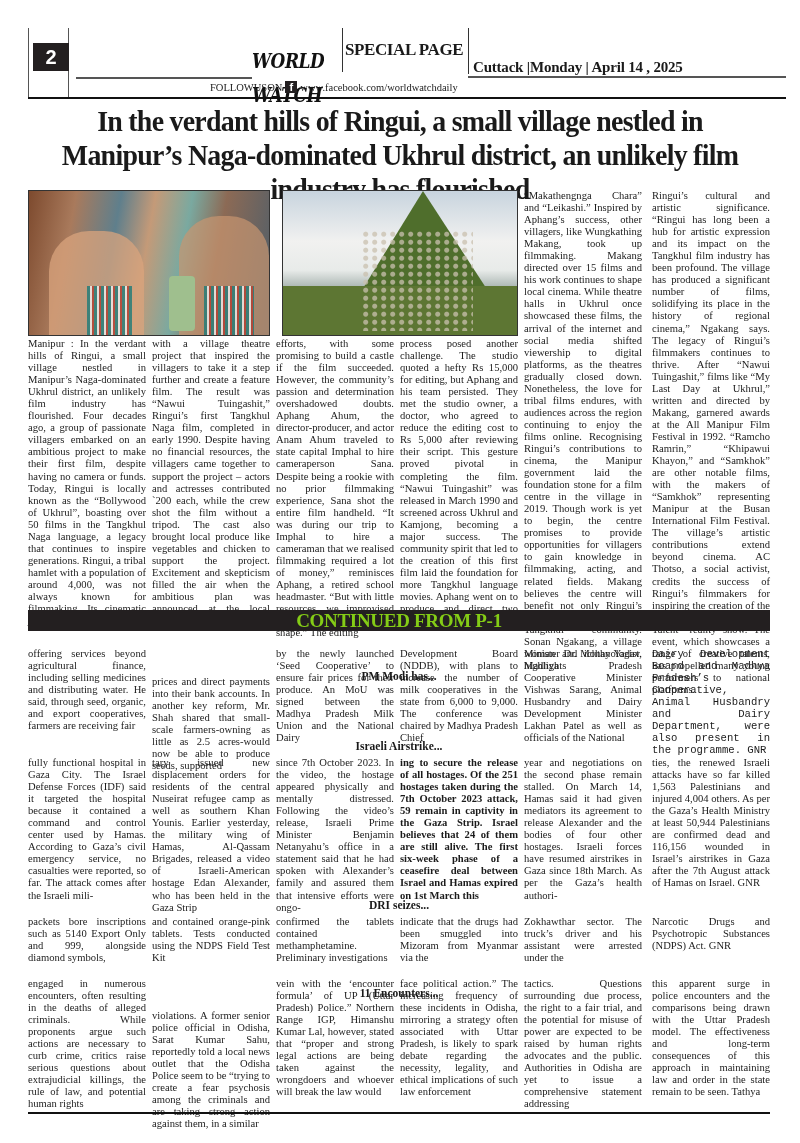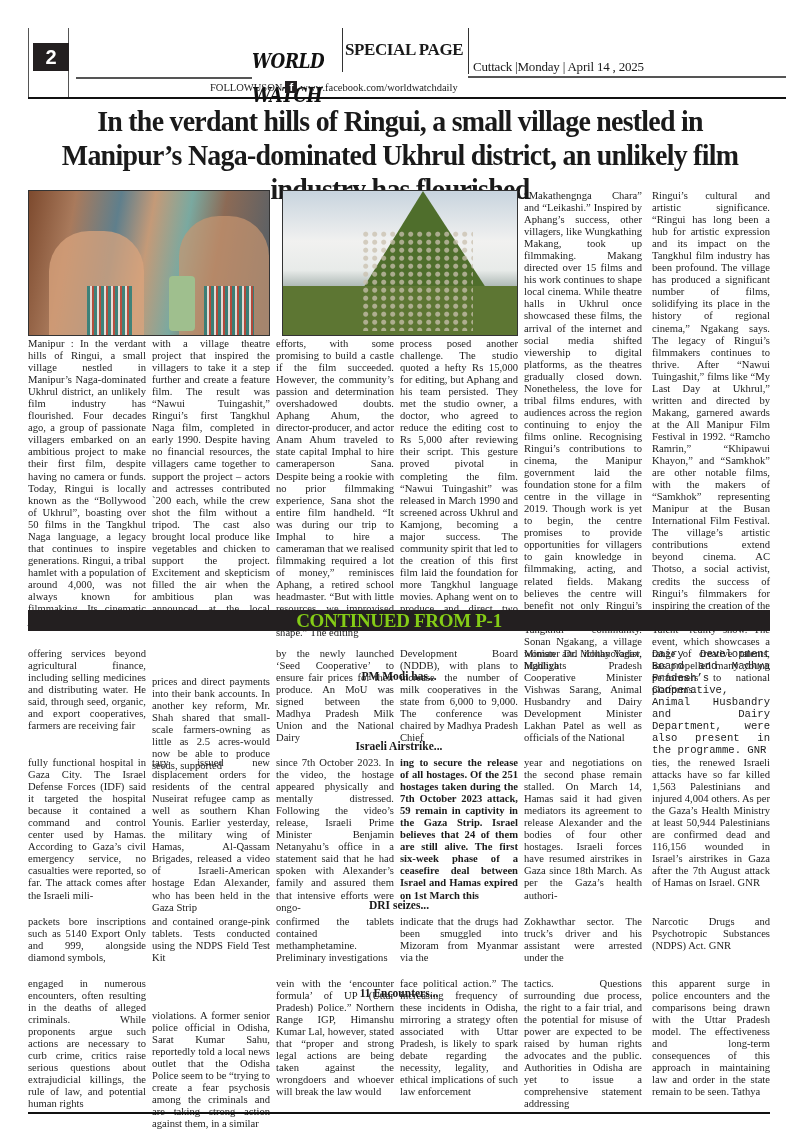--- a/index.html
+++ b/index.html
@@ -10,21 +10,21 @@
   .masthead { position: absolute; left: 28px; top: 28px; width: 758px; height: 72px; }
   .mast-vline-left { position: absolute; left: 0; top: 0; width: 1px; height: 70px; background: #555; }
   .mast-vline-2 { position: absolute; left: 40px; top: 0; width: 1px; height: 70px; background: #555; }
   .page-num { position: absolute; left: 5px; top: 15px; width: 36px; height: 28px; background: #231f20; color: #fff;
     font-family: "Liberation Sans", sans-serif; font-weight: bold; font-size: 20px; text-align: center; line-height: 28px; }
   .logo { position: absolute; left: 224px; top: 18px; width: 118px; height: 30px; font-family: "DejaVu Serif", serif;
     font-weight: bold; font-style: italic; font-size: 17px; letter-spacing: -0.5px; color: #111; line-height: 30px; transform: scaleY(1.15); }
   .mast-vline-3 { position: absolute; left: 314px; top: 0; width: 1px; height: 44px; background: #333; }
   .special { position: absolute; left: 317px; top: 12px; font-family: "Liberation Serif", serif; font-weight: bold; font-size: 17px; letter-spacing: -0.4px; }
   .mast-vline-4 { position: absolute; left: 440px; top: 0; width: 1px; height: 46px; background: #333; }
-  .dateline { position: absolute; left: 445px; top: 31px; font-size: 13px; font-weight: normal; letter-spacing: -0.2px; }
+  .dateline { position: absolute; left: 445px; top: 31px; font-size: 15px; font-weight: bold; letter-spacing: -0.2px; }
   .mast-hline-a { position: absolute; left: 48px; top: 49px; width: 176px; height: 1.5px; background: #555; }
   .mast-hline-b { position: absolute; left: 440px; top: 48px; width: 318px; height: 1.5px; background: #555; }
   .follow { position: absolute; left: 182px; top: 53px; font-size: 10.5px; display: flex; align-items: center; gap: 3px; }
   .fb-icon { display: inline-block; width: 12px; height: 12px; background: #231f20; color: #fff; font-family: "Liberation Sans", sans-serif;
     font-weight: bold; font-size: 11px; line-height: 13px; text-align: center; }
   .mast-bottom { position: absolute; left: 0; top: 69px; width: 758px; height: 2px; background: #111; }
 
   
   .headline { position: absolute; left: 30px; top: 104px; width: 740px; text-align: center; font-family: "Liberation Serif", serif;
     font-weight: bold; font-size: 30px; line-height: 34px; letter-spacing: -0.8px; transform: scaleX(0.93); transform-origin: center top; }

